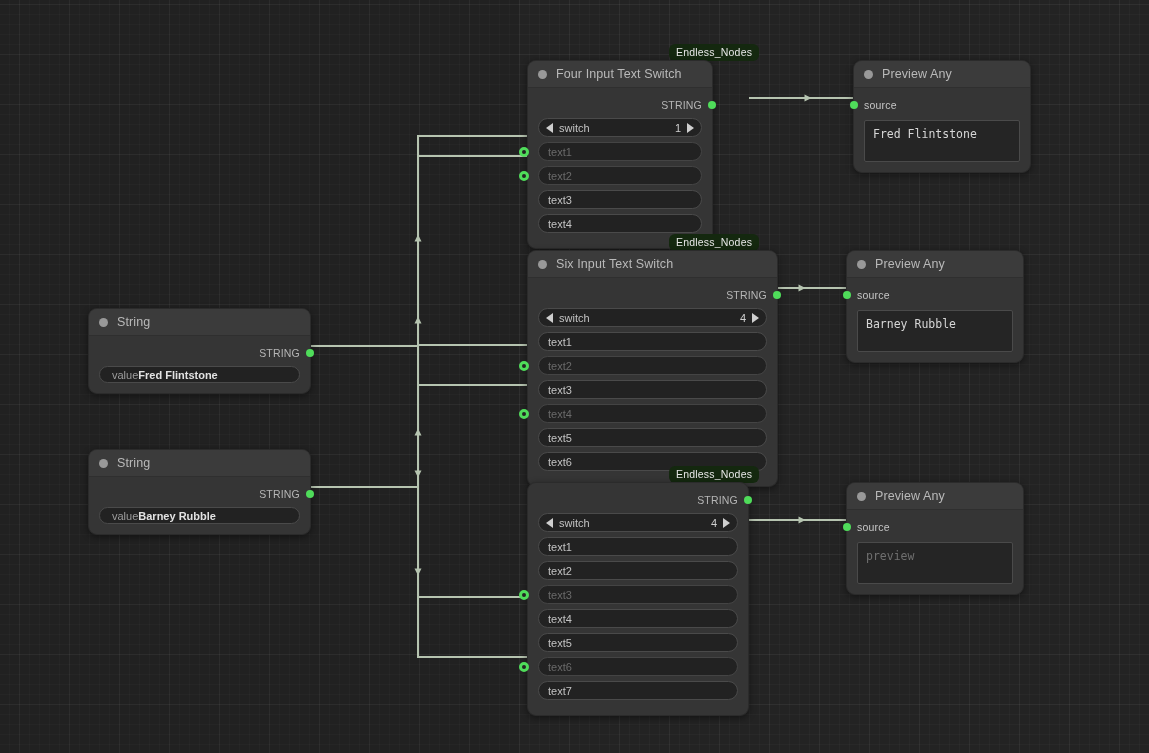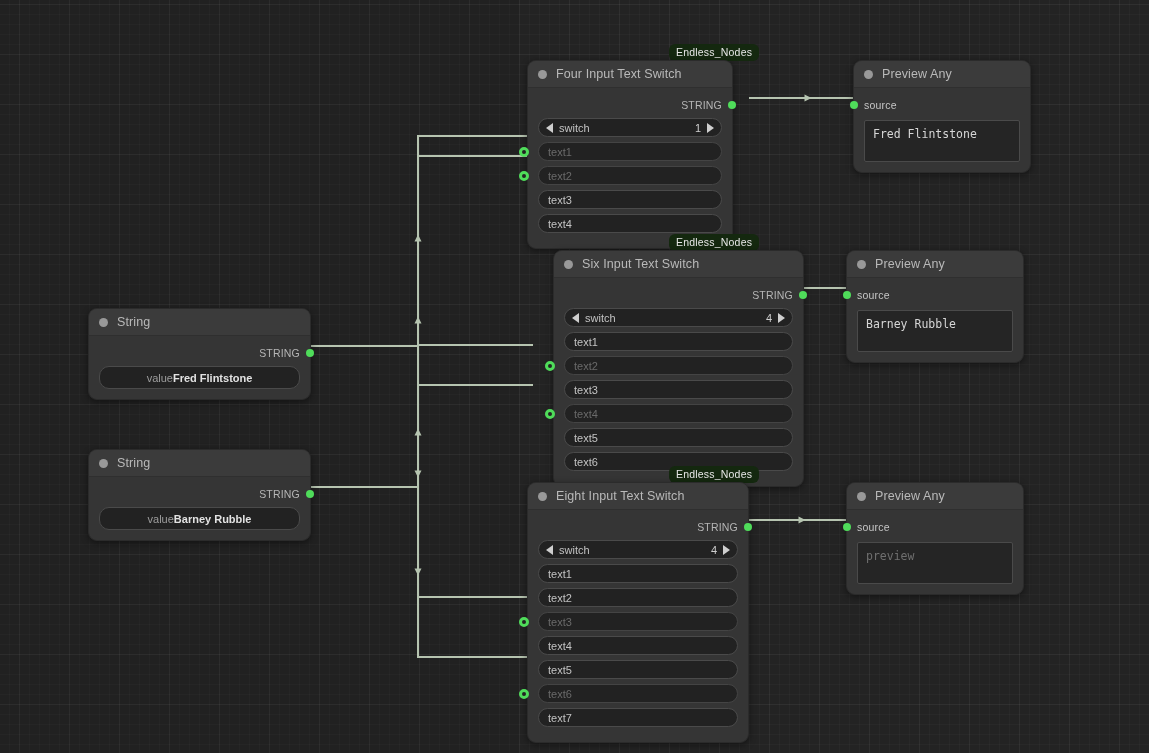--- a/index.html
+++ b/index.html
@@ -101,23 +101,23 @@
   .in-dot {
     position: absolute; left: -19px; top: 50%; transform: translateY(-50%);
     width: 10px; height: 10px; border-radius: 50%;
     background: #232323;
     border: 3px solid #4fdc5a;
   }
   .wrow { position: relative; text-align: right; }
 
   
   .val-widget {
-    height: 23px; background: #222; border: 1px solid #4a4a4a;
+    height: 17px; background: #222; border: 1px solid #4a4a4a;
     border-radius: 10px; display: flex; align-items: center;
-    justify-content: center; padding: 0 12px 0 12px;
+    justify-content: flex-start; padding: 0 12px 0 12px;
     font-size: 11px;
   }
   .val-widget .vlabel { color: #9d9d9d; }
   .val-widget .vval { color: #e2e2e2; font-weight: bold; }
 
   
   .prev-src-row {
     display: flex; align-items: center; height: 16px;
     margin: 3px 0 7px 0; position: relative;
   }
@@ -228,21 +228,21 @@
         <span class="out-dot"></span>
       </div>
       <div class="val-widget">
         <span class="vlabel">value</span>
         <span class="vval">Barney Rubble</span>
       </div>
     </div>
   </div>
 
   <div class="badge" style="left:669px; top:44px;">Endless_Nodes</div>
-  <div class="node" style="left:527px; top:60px; width:206px;">
+  <div class="node" style="left:527px; top:60px; width:186px;">
     <div class="node-title">
       <span class="title-dot"></span>
       <span class="title-text">Four Input Text Switch</span>
     </div>
     <div class="node-body">
       <div class="out-row">
         <span class="out-label">STRING</span>
         <span class="out-dot"></span>
       </div>
       <div class="widget combo">
@@ -273,21 +273,21 @@
       </div>
       <div class="wrow">
         <div class="widget">
           <span class="wlabel">text4</span>
         </div>
       </div>
     </div>
   </div>
 
   <div class="badge" style="left:669px; top:234px;">Endless_Nodes</div>
-  <div class="node" style="left:553px; top:250px; width:251px;">
+  <div class="node" style="left:527px; top:250px; width:251px;">
     <div class="node-title">
       <span class="title-dot"></span>
       <span class="title-text">Six Input Text Switch</span>
     </div>
     <div class="node-body">
       <div class="out-row">
         <span class="out-label">STRING</span>
         <span class="out-dot"></span>
       </div>
       <div class="widget combo">
@@ -329,24 +329,20 @@
       <div class="wrow">
         <div class="widget">
           <span class="wlabel">text6</span>
         </div>
       </div>
     </div>
   </div>
 
   <div class="badge" style="left:669px; top:466px;">Endless_Nodes</div>
   <div class="node" style="left:527px; top:482px; width:222px;">
-    <div class="node-title">
-      <span class="title-dot"></span>
-      <span class="title-text">Eight Input Text Switch</span>
-    </div>
     <div class="node-body">
       <div class="out-row">
         <span class="out-label">STRING</span>
         <span class="out-dot"></span>
       </div>
       <div class="widget combo">
         <span class="arrow-l"></span>
         <span class="combo-mid">
           <span class="wlabel">switch</span>
           <span class="wval">4</span>

